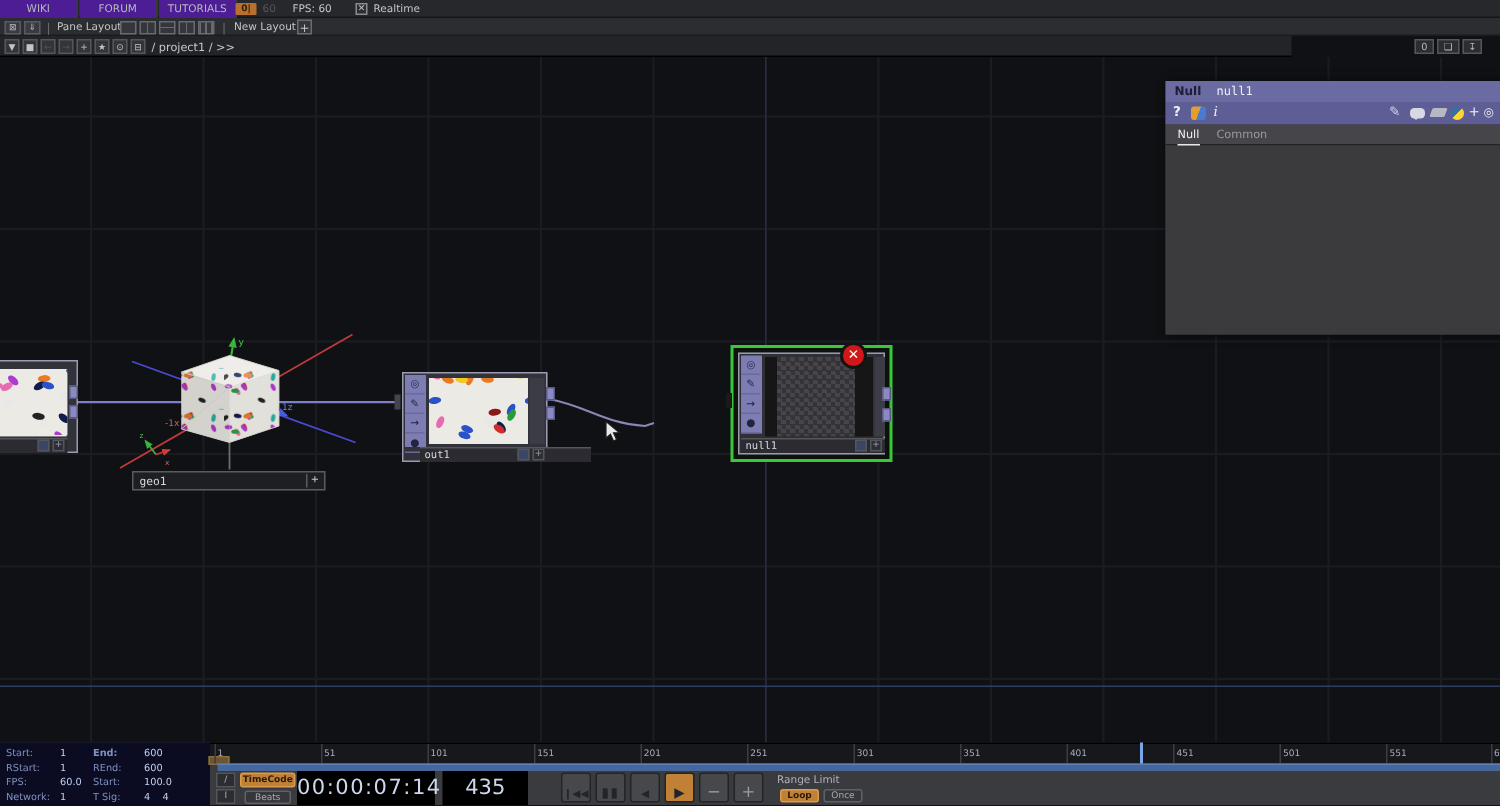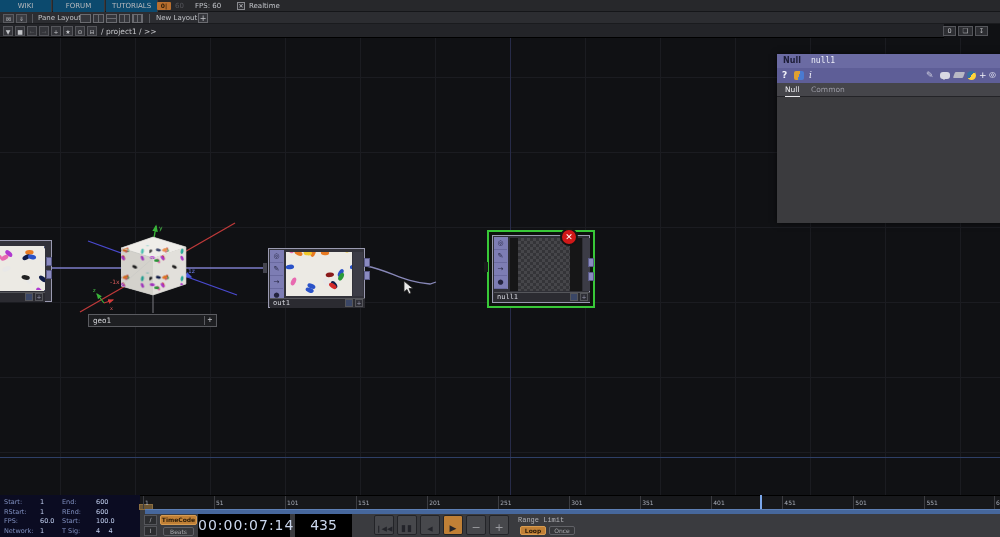--- a/index.html
+++ b/index.html
@@ -4,21 +4,21 @@
 <style>
   * { margin:0; padding:0; box-sizing:border-box; }
   html,body { background:#000; }
   .screen { position:relative; width:1000px; height:537px; overflow:hidden;
             font-family:"DejaVu Sans", sans-serif; background:#101114; color:#c2c4c8; }
   .abs { position:absolute; }
 
   
   .menubar { left:0; top:0; width:1000px; height:12px; background:#27282b; border-bottom:1px solid #151619; font-size:7px; }
   .menutab { position:absolute; top:0; height:12px; width:52px; line-height:12px; text-align:center;
-             background:#0c4a6e; border-right:1px solid #3a3b3e; color:#b9babe; cursor:default; }
+             background:#4c1d95; border-right:1px solid #3a3b3e; color:#b9babe; cursor:default; }
   .perfbadge { position:absolute; left:157px; top:2px; width:14px; height:8px; background:#b96f2e; color:#2e1d08;
                font-weight:bold; font-size:6px; line-height:8px; text-align:center; border-radius:1px; }
   .perfdim { position:absolute; left:175px; top:2px; font-size:7px; color:#54555a; }
   .fpslabel { position:absolute; left:195px; top:2px; font-size:7px; color:#c2c4c9; }
   .rt-icon { position:absolute; left:237px; top:2px; width:8px; height:8px; border:1px solid #8a8b90; color:#c2c4c8;
              font-size:6px; line-height:6px; text-align:center; background:#2e2f33; }
   .rt-label { position:absolute; left:249px; top:2px; font-size:7px; color:#c2c4c9; }
   .statusbox { position:absolute; left:287px; top:1px; height:10px; line-height:8px; padding:1px 5px;
                border:1px solid #55565b; background:#222327; color:#c6c7cb; font-size:7px; white-space:nowrap; }
 
@@ -26,21 +26,21 @@
   .panebar { left:0; top:12px; width:1000px; height:12px; background:#2c2d31; border-bottom:1px solid #1a1b1e; font-size:7px; }
   .mini-btn { position:absolute; top:2px; width:11px; height:9px; background:#3a3b40; border:1px solid #5a5b60;
               color:#b9babe; font-size:6px; line-height:7px; text-align:center; }
   .sep { position:absolute; top:2px; color:#6a6b70; font-size:8px; }
   .bar-label { position:absolute; top:2px; color:#c2c4c8; }
   .thumb { position:absolute; top:2px; width:11px; height:9px; background:#35363b; border:1px solid #6a6b70; }
   .plusbox { position:absolute; top:1px; width:10px; height:10px; border:1px solid #6a6b70; background:#35363b;
              color:#c2c4c8; text-align:center; line-height:9px; font-size:8px; }
 
   
-  .pathbar { left:0; top:24px; width:944px; height:14px; background:#232428; border-bottom:1px solid #000; font-size:7px; }
+  .pathbar { left:0; top:24px; width:861px; height:14px; background:#232428; border-bottom:1px solid #000; font-size:7px; }
   .path-btn { position:absolute; top:2px; width:10px; height:10px; background:#34353a; border:1px solid #55565b;
               color:#c2c4c8; font-size:6px; line-height:9px; text-align:center; }
   .path-btn.dim { color:#55565a; }
   .breadcrumb { position:absolute; left:101px; top:3px; color:#c6c7cb; font-size:7.5px; }
   .win-btn { position:absolute; top:2px; height:10px; border:1px solid #55565b; background:#2c2d31; color:#b9babe;
              font-size:6.5px; line-height:9px; text-align:center; }
 
   
   .network { left:0; top:38px; width:1000px; height:457px; background-color:#101114;
     background-image: linear-gradient(#1b1c21 1px, transparent 1px), linear-gradient(90deg,#1b1c21 1px, transparent 1px);
@@ -109,21 +109,21 @@
   .beats-btn { position:absolute; left:23px; top:13px; width:31px; height:9px; background:#36373a; border:1px solid #606166;
                border-radius:2px; color:#a8a9ad; font-size:6px; line-height:7px; text-align:center; }
   .tc-display { position:absolute; left:58px; top:0; width:92px; height:23px; background:#000; color:#ccd8ee;
                 font-size:14px; line-height:23px; text-align:center; letter-spacing:1px; }
   .fr-display { position:absolute; left:155px; top:0; width:57px; height:23px; background:#000; color:#ccd8ee;
                 font-size:14px; line-height:23px; text-align:center; }
   .transport { position:absolute; top:1px; width:20px; height:20px; background:#47484c; border:1px solid #232428;
                border-radius:2px; color:#1e1f22; text-align:center; }
   .transport.play { background:#c08036; }
   .t-ic { color:#23242a; font-size:7px; line-height:19px; }
-  .rl-label { position:absolute; left:378px; top:2px; font-size:7px; color:#b0b1b6;font-family:Liberation Mono, monospace; }
+  .rl-label { position:absolute; left:378px; top:2px; font-size:7px; color:#b0b1b6; }
   .rl-btn { position:absolute; top:12px; height:9px; border-radius:2px; font-size:6px; line-height:8px; text-align:center; }
   .rl-loop { left:380px; width:26px; background:#c08036; border:1px solid #d89c50; color:#2c1c08; font-weight:bold; }
   .rl-once { left:409px; width:26px; background:#36373a; border:1px solid #606166; color:#a8a9ad; }
 
   svg text { font-family:"DejaVu Sans",sans-serif; }
   .cursor { z-index:50; }
 </style>
 </head>
 <body>
 
@@ -344,21 +344,21 @@
             <ellipse cx="10.5" cy="14.1" rx="4.2" ry="2.3" fill="#2a9a3a" transform="rotate(176 60 13)"></ellipse>
             <ellipse cx="56.0" cy="29.8" rx="4.2" ry="2.3" fill="#2a9a3a" transform="rotate(120 57 27)"></ellipse>
             <ellipse cx="18.0" cy="33.3" rx="4.2" ry="2.3" fill="#e8e8e8" transform="rotate(72 20 6)"></ellipse>
             <ellipse cx="35.1" cy="18.0" rx="4.2" ry="2.3" fill="#222222" transform="rotate(140 17 39)"></ellipse>
             <ellipse cx="19.3" cy="0.9" rx="4.2" ry="2.3" fill="#e87a22" transform="rotate(65 43 42)"></ellipse>
           </pattern>
         <rect x="0" y="0" width="66" height="44" fill="#e8e6e0"></rect>
         <rect x="0" y="0" width="66" height="44" fill="url(#beans-out)"></rect>
       </svg>
       <div class="abs" style="left:84px; top:3px; width:10px; height:44px; background:#3c3c46"></div>
-      <div class="nodelabelstrip" style="left:1px; top:49px; width:95px; height:10px">out1</div>
+      <div class="nodelabelstrip" style="left:11px; top:49px; width:114px; height:10px">out1</div>
       <div class="tinybtn blue" style="left:76px; top:50px"></div>
       <div class="tinybtn" style="left:86px; top:50px">+</div>
     </div>
     <div class="abs conn-in" style="left:263px; top:225px"></div>
     <div class="abs conn-out" style="left:364px; top:220px"></div>
     <div class="abs conn-out" style="left:364px; top:233px"></div>
 
     <div class="abs sel-frame" style="left:487px; top:192px; width:108px; height:78px">
       <div class="abs node-border" style="left:3px; top:3px; width:98px; height:68px; background:#2f2f36">
         <div class="iconcol" style="left:1px; top:1px; width:14px; height:52px">
@@ -406,21 +406,21 @@
         <div class="pp-tab" style="left:34px">Common</div>
       </div>
       <div class="pp-body"></div>
     </div>
   </div>
 
   <div class="abs timeline">
     <div class="tl-info" id="tl-info">
         <div class="lab" style="left: 4px; top: 3px;">Start:</div>
         <div class="val" style="left: 40px; top: 3px;">1</div>
-        <div class="lab" style="left: 62px; top: 3px;">End:</div>
+        <div class="lab" style="left: 62px; top: 3px; font-weight: bold;">End:</div>
         <div class="val" style="left: 96px; top: 3px;">600</div>
         <div class="lab" style="left: 4px; top: 12.5px;">RStart:</div>
         <div class="val" style="left: 40px; top: 12.5px;">1</div>
         <div class="lab" style="left: 62px; top: 12.5px;">REnd:</div>
         <div class="val" style="left: 96px; top: 12.5px;">600</div>
         <div class="lab" style="left: 4px; top: 22px;">FPS:</div>
         <div class="val" style="left: 40px; top: 22px;">60.0</div>
         <div class="lab" style="left: 62px; top: 22px;">Start:</div>
         <div class="val" style="left: 96px; top: 22px;">100.0</div>
         <div class="lab" style="left: 4px; top: 31.5px;">Network:</div>

